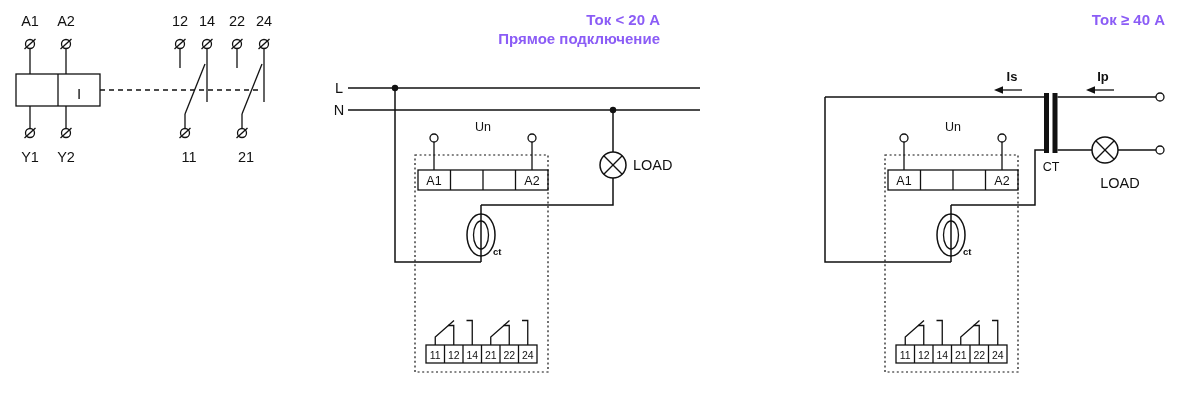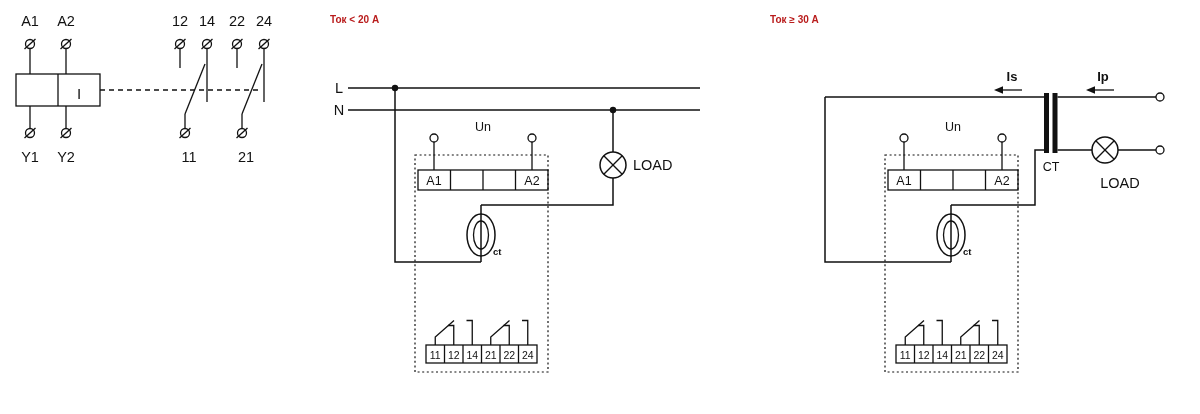--- a/index.html
+++ b/index.html
@@ -1,19 +1,19 @@
 <!DOCTYPE html>
 <html><head>
 <meta charset="utf-8">
 <style>
   * { margin:0; padding:0; box-sizing:border-box; }
   html,body { width:1200px; height:414px; background:#fff; overflow:hidden;
               font-family:"Liberation Sans", sans-serif; color:#111; }
   .abs { position:absolute; }
-  .title { font-weight:bold; font-size:10px; line-height:19px; text-align:left; color:#b91c1c; }
+  .title { font-weight:bold; font-size:15px; line-height:19px; text-align:right; color:#8b5cf6; }
   svg text { font-family:"Liberation Sans", sans-serif; fill:#111; }
   .w  { stroke:#111; stroke-width:1.5; fill:none; }
   .w2 { stroke:#111; stroke-width:1.3; fill:none; }
   .dashlink { stroke:#111; stroke-width:1.3; stroke-dasharray:5 4; fill:none; }
   .dotbox { stroke:#111; stroke-width:1.2; stroke-dasharray:2 2.6; fill:none; }
   .lbl { font-size:14.5px; }
   .lbl-s { font-size:12.5px; }
   .lbl-t { font-size:10.5px; }
   .lbl-ct { font-size:9.5px; font-weight:bold; }
   .lbl-b { font-size:13px; font-weight:bold; }
@@ -93,20 +93,21 @@
   <line x1="234" y1="124.5" x2="234" y2="110" class="w2"></line>
   <g>
     <circle cx="234" cy="129" r="4.5" class="w2"></circle>
     <line x1="228.5" y1="134" x2="239.5" y2="124" class="w2"></line>
   </g>
   <text x="238" y="158" class="lbl" text-anchor="middle">21</text>
 </svg>
 
 <div class="abs title" style="left:330px;top:10px;width:330px">
   <div>Ток &lt; 20 А</div>
+  <div>Прямое подключение</div>
 </div>
 
 <svg class="abs" style="left:330px;top:50px" width="390" height="332" viewBox="0 0 390 332">
 
   <line x1="18" y1="38" x2="370" y2="38" class="w"></line>
   <line x1="18" y1="60" x2="370" y2="60" class="w"></line>
   <text x="9" y="43" class="lbl" text-anchor="middle">L</text>
   <text x="9" y="65" class="lbl" text-anchor="middle">N</text>
 
   <polyline points="65,38 65,212 151,212" class="w"></polyline>
@@ -156,21 +157,21 @@
   <line x1="188.5" y1="295" x2="188.5" y2="313" class="w2"></line>
   <text x="105.25" y="308.5" class="lbl-t" text-anchor="middle">11</text>
   <text x="123.75" y="308.5" class="lbl-t" text-anchor="middle">12</text>
   <text x="142.25" y="308.5" class="lbl-t" text-anchor="middle">14</text>
   <text x="160.75" y="308.5" class="lbl-t" text-anchor="middle">21</text>
   <text x="179.25" y="308.5" class="lbl-t" text-anchor="middle">22</text>
   <text x="197.75" y="308.5" class="lbl-t" text-anchor="middle">24</text>
 </svg>
 
 <div class="abs title" style="left:770px;top:10px;width:395px">
-  <div>Ток ≥ 30 А</div>
+  <div>Ток ≥ 40 А</div>
 </div>
 
 <svg class="abs" style="left:790px;top:50px" width="390" height="332" viewBox="0 0 390 332">
 
   <line x1="35" y1="47" x2="254" y2="47" class="w"></line>
   <polyline points="35,47 35,212 161,212" class="w"></polyline>
   <polyline points="161,155 245,155 245,100 254,100" class="w"></polyline>
 
   <g>
     <line x1="212" y1="40" x2="232" y2="40" class="w2"></line>

